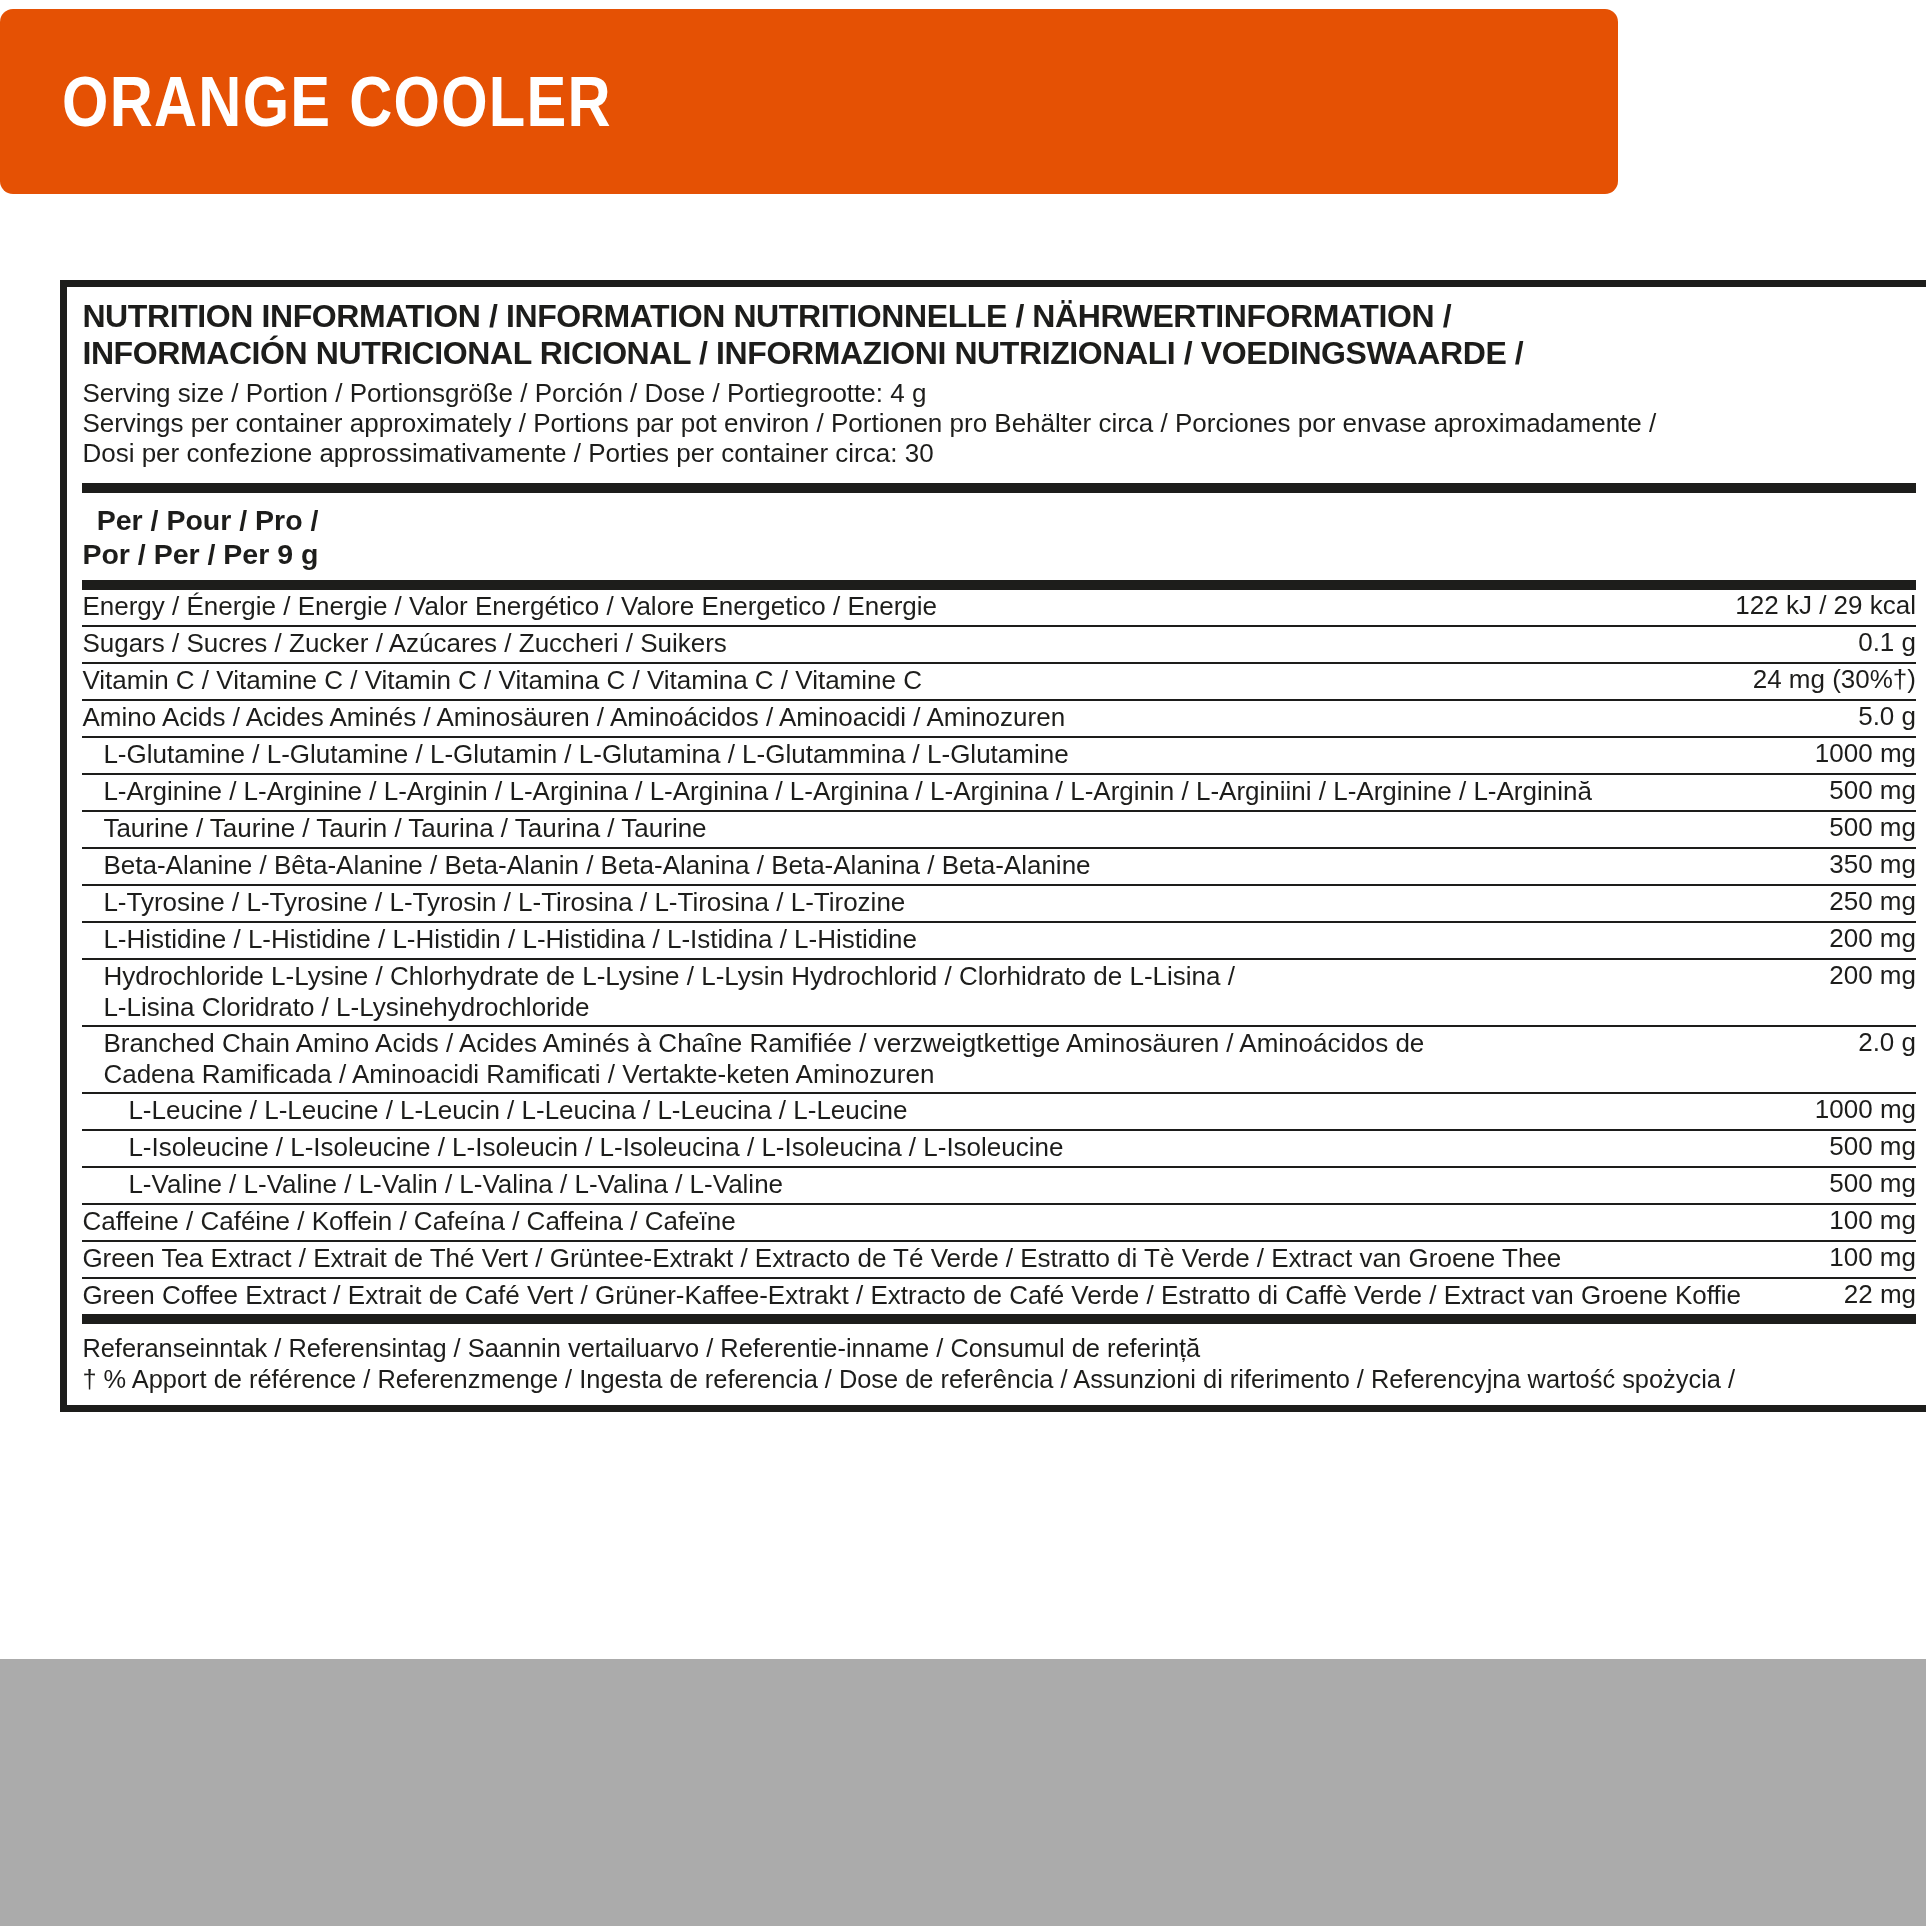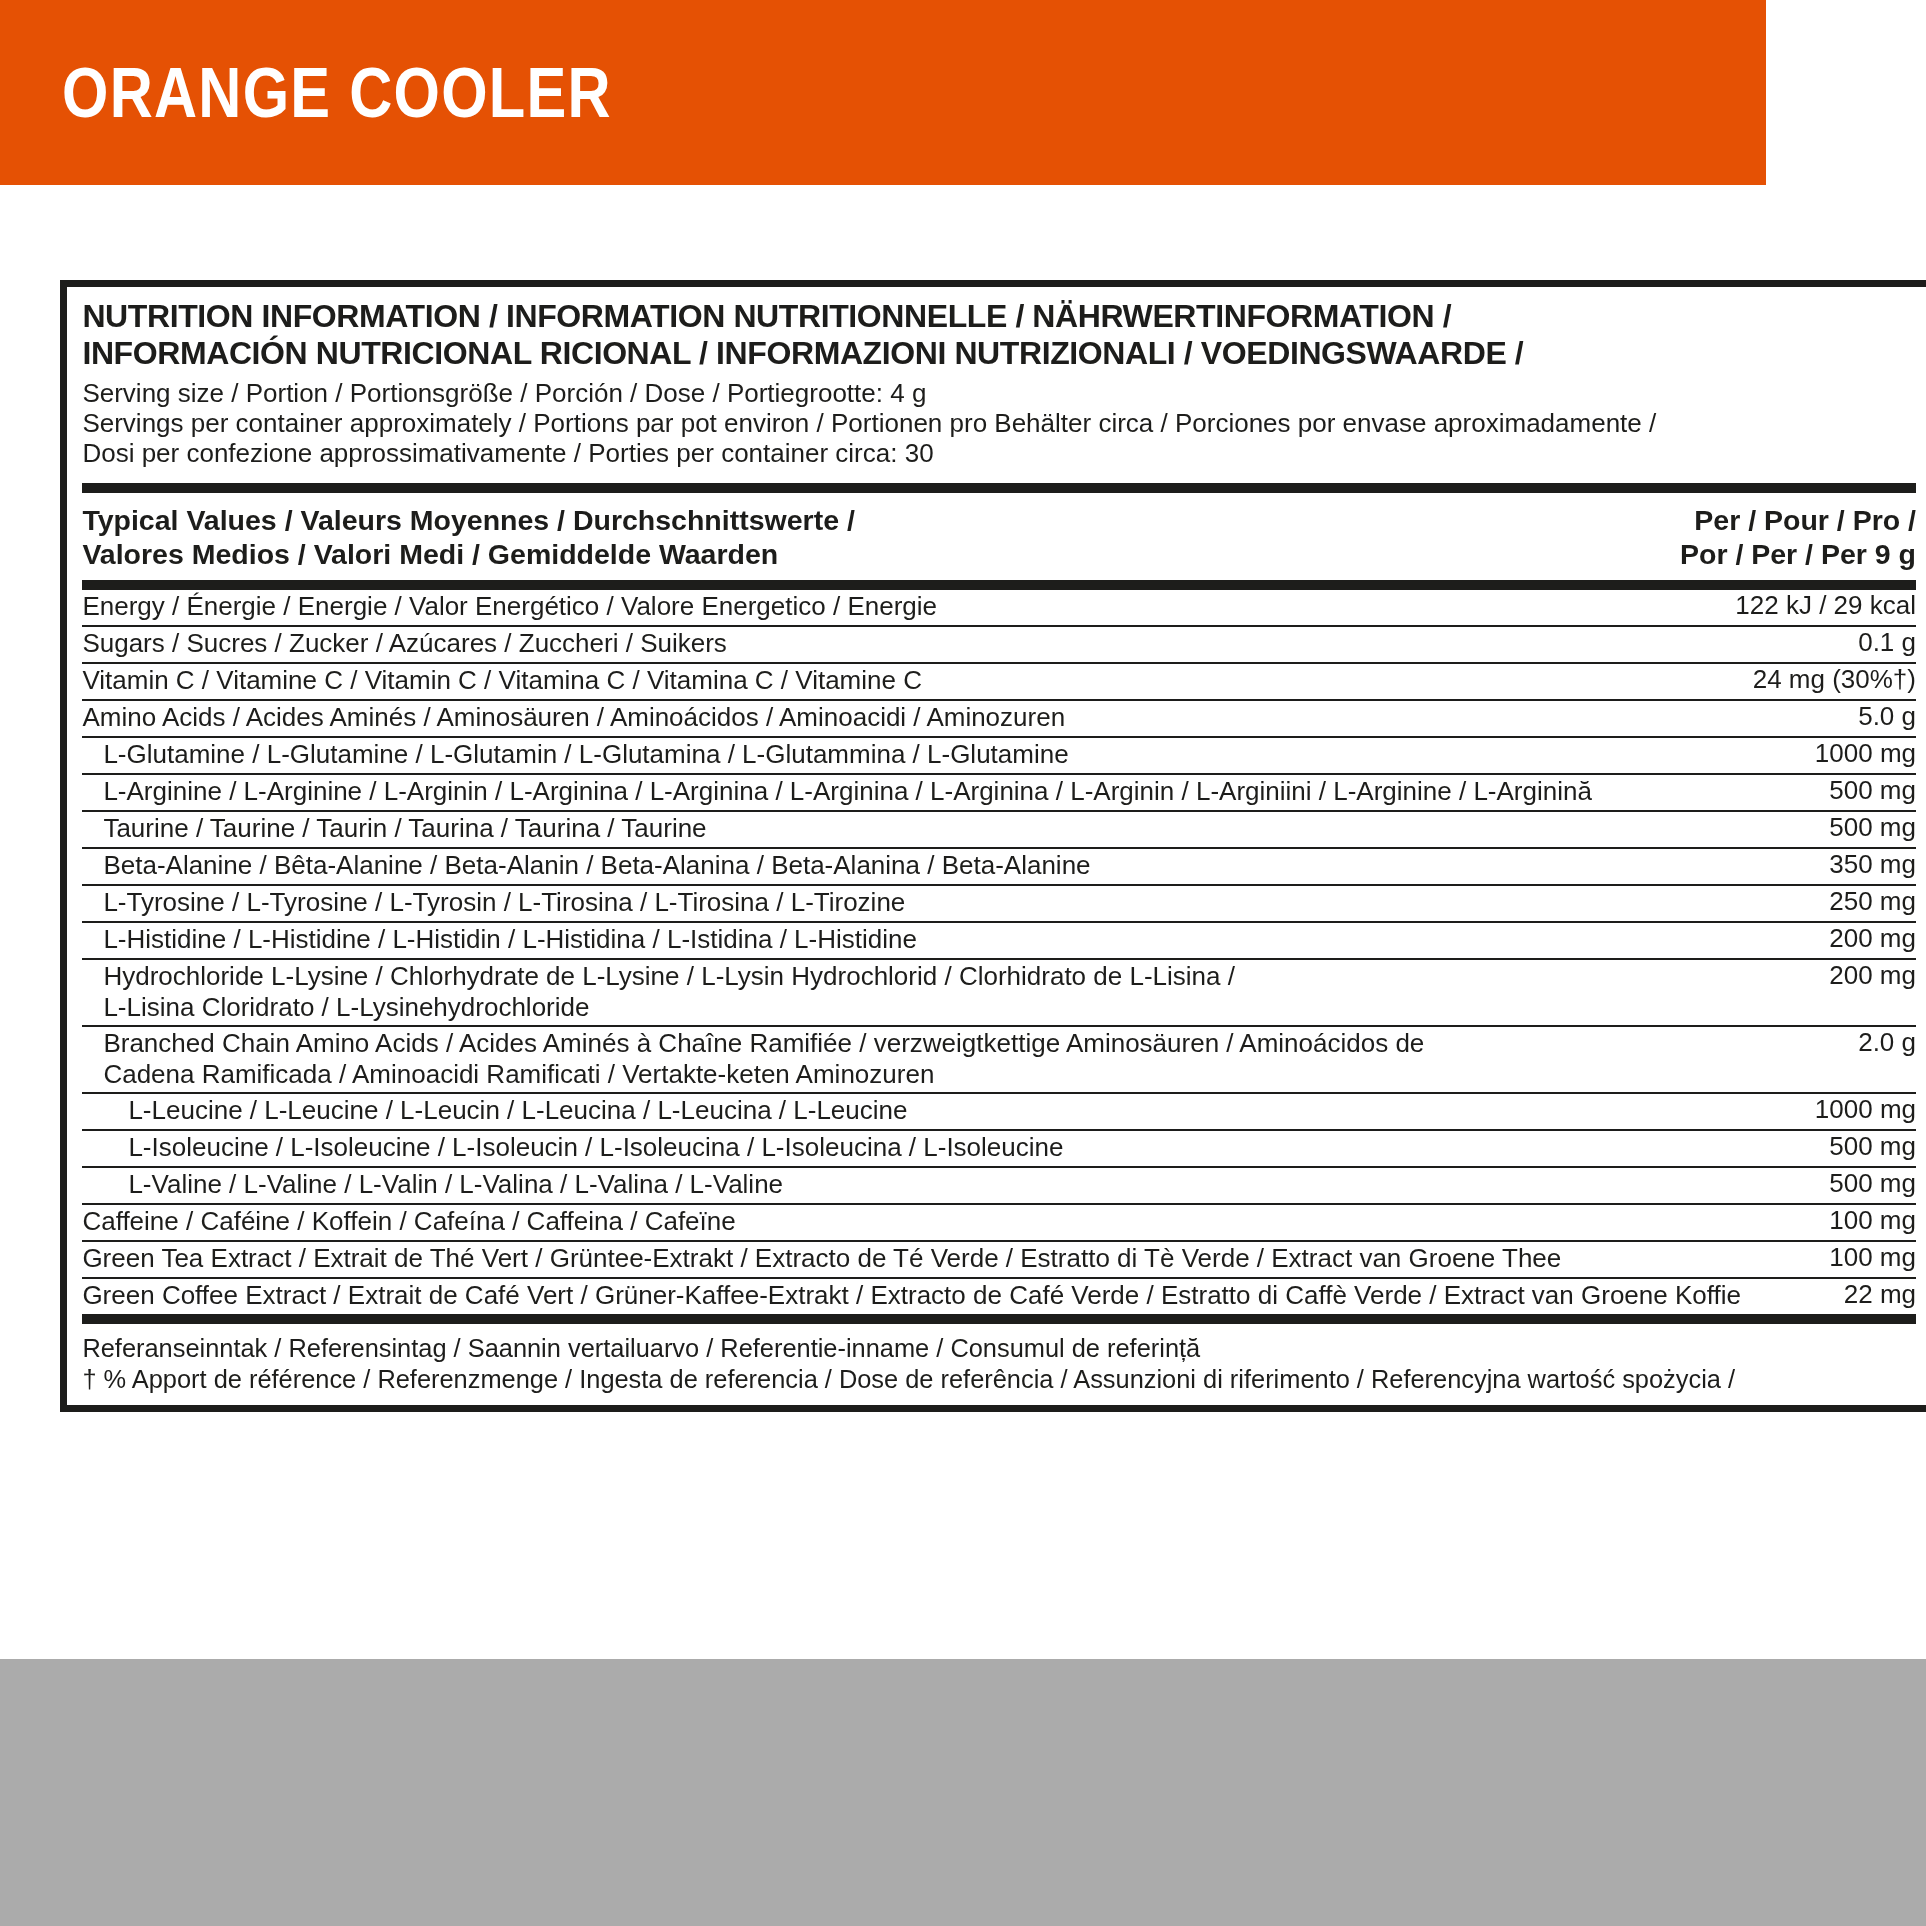--- a/index.html
+++ b/index.html
@@ -7,22 +7,22 @@
     width: 1926px; height: 1926px;
     background: #ffffff;
     font-family: "Liberation Sans", sans-serif;
     color: #1d1d1b;
     position: relative;
     overflow: hidden;
   }
 
   
   .banner {
-    position: absolute; left: 0; top: 0;
-    width: 1766px; height: 185px;
+    position: absolute; left: 0; top: 9px;
+    width: 1618px; height: 185px; border-radius: 13px;
   }
   .banner-text {
     position: absolute; left: 62px; top: 0; height: 185px;
     display: flex; align-items: center;
     color: #ffffff;
     font-size: 71px; font-weight: bold;
     letter-spacing: 1.5px;
     transform: scaleX(0.84); transform-origin: left center;
     white-space: nowrap;
   }
@@ -88,24 +88,20 @@
   </div>
   <div class="serving">
     <div>Serving size / Portion / Portionsgröße / Porción / Dose / Portiegrootte: 4 g</div>
     <div>Servings per container approximately / Portions par pot environ / Portionen pro Behälter circa / Porciones por envase aproximadamente /</div>
     <div>Dosi per confezione approssimativamente / Porties per container circa: 30</div>
   </div>
 
   <div class="bar after-serving"></div>
 
   <div class="colhead">
-    <div class="left">
-      <div>Typical Values / Valeurs Moyennes / Durchschnittswerte /</div>
-      <div>Valores Medios / Valori Medi / Gemiddelde Waarden</div>
-    </div>
     <div class="right">
       <div>Per / Pour / Pro /</div>
       <div>Por / Per / Per 9 g</div>
     </div>
   </div>
 
   <div class="bar"></div>
 
   <div class="rows" id="rows">
   <div class="row indent-0">

